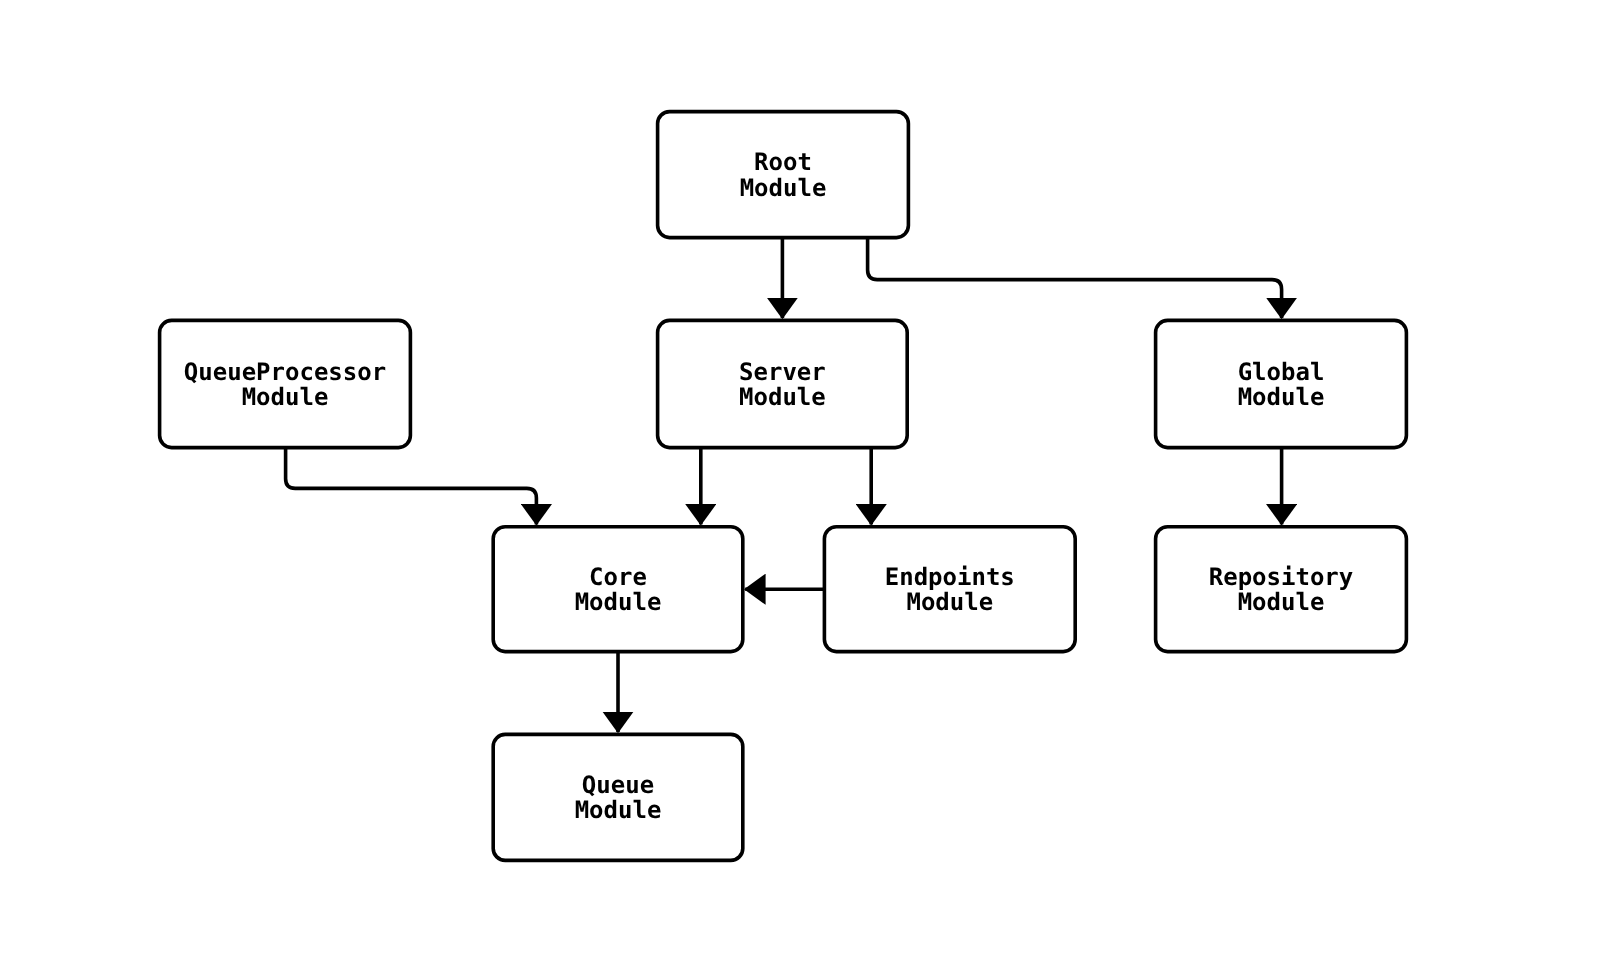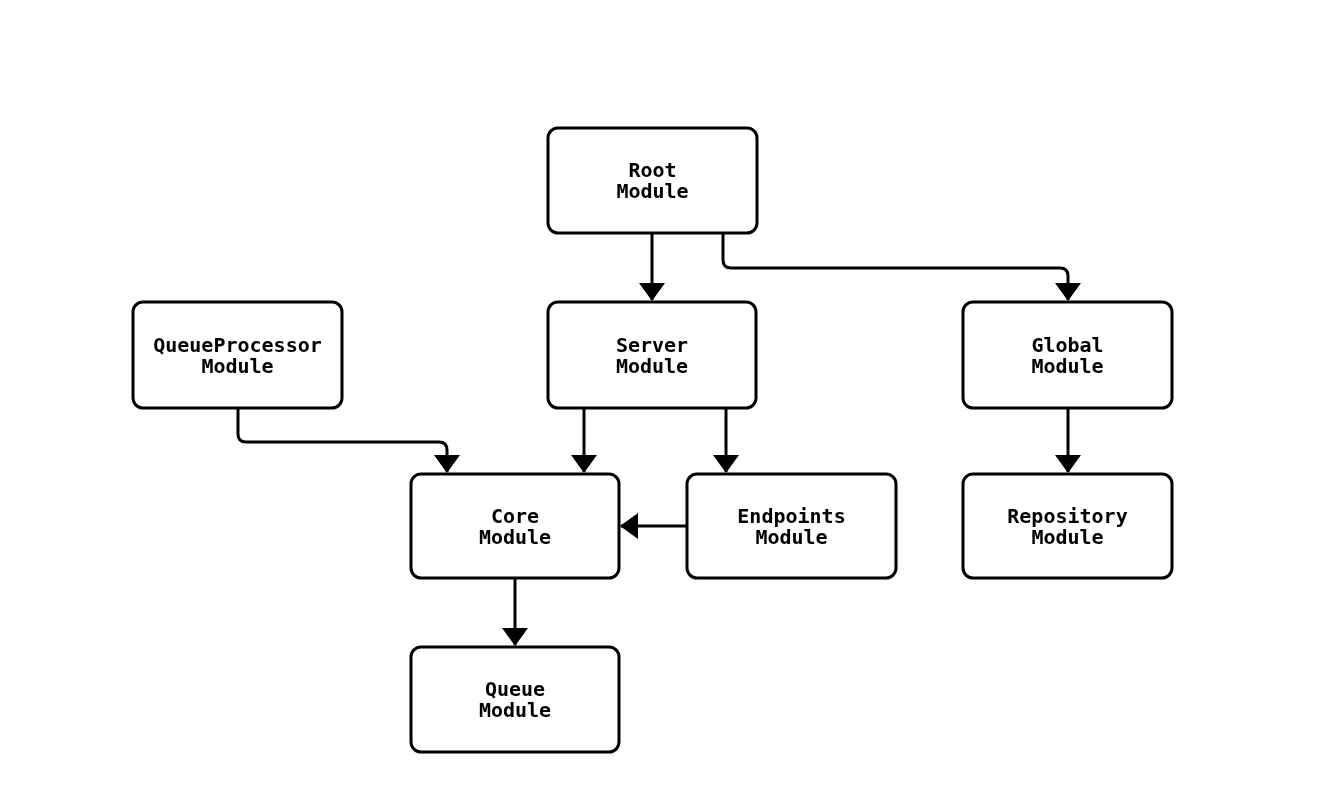--- a/index.html
+++ b/index.html
@@ -9,21 +9,20 @@
     background: #ffffff;
     width: 1337px;
     height: 809px;
     overflow: hidden;
   }
   .canvas {
     position: relative;
     width: 1337px;
     height: 605px;
     background: #ffffff;
-    margin-top: 35px;
   }
   svg { display: block; }
   .edge {
     fill: none;
     stroke-width: 3px;
     stroke-linecap: butt;
     stroke-linejoin: round;
   }
   .node-box {
     stroke-width: 3px;

